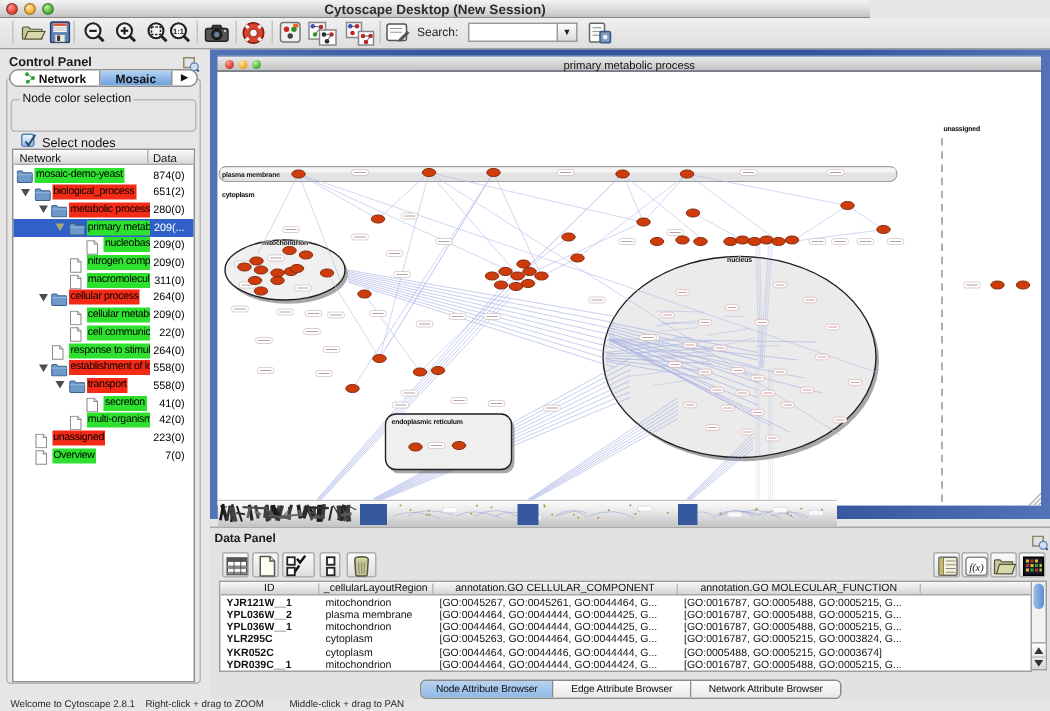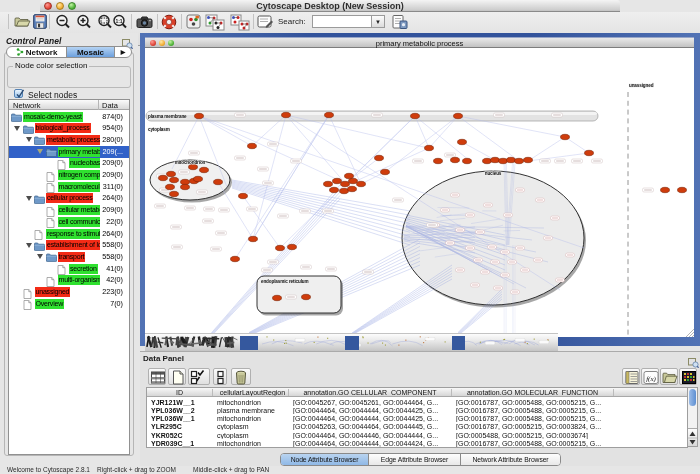--- a/index.html
+++ b/index.html
@@ -4,42 +4,42 @@
 <style>
   * { margin:0; padding:0; box-sizing:border-box; }
   html,body { width:700px; height:474px; overflow:hidden; }
   .app { position:relative; width:700px; height:474px; background:#e6e6e6;
          font-family:"Liberation Sans", sans-serif; color:#111; }
   .abs { position:absolute; }
 
   
   .titlebar { left:0; top:0; width:580px; height:12px;
     background:linear-gradient(#f4f4f4,#cfcfcf 85%,#c2c2c2);
-    border-bottom:1px solid #8a8a8a; border-radius:3px 3px 0 0;margin-left:40px; }
+    border-bottom:1px solid #8a8a8a; border-radius:3px 3px 0 0; }
   .tl { position:absolute; top:2px; width:8px; height:8px; border-radius:50%; }
   .tl.red    { left:4px;  background:radial-gradient(circle at 35% 30%, #ff9d96, #e8493c 60%, #b33126); border:0.5px solid #a03328;}
   .tl.yellow { left:16px; background:radial-gradient(circle at 35% 30%, #ffe9a8, #f6b43c 60%, #c8881d); border:0.5px solid #ad7f21;}
   .tl.green  { left:28px; background:radial-gradient(circle at 35% 30%, #c4f2a6, #57b93e 60%, #2f8f24); border:0.5px solid #3d862d;}
   .win-title { position:absolute; left:0; right:0; top:0.5px; text-align:center;
     font-size:9px; font-weight:bold; color:#2d2d2d; }
 
   
-  .toolbar { left:0; top:12px; width:700px; height:34px;
+  .toolbar { left:0; top:12px; width:700px; height:21px;
     background:linear-gradient(#efefef,#dedede); border-bottom:1px solid #9f9f9f; }
   .tb-icon { position:absolute; top:2px; width:17px; height:17px; }
   .tb-sep { position:absolute; top:2px; width:1px; height:15px; background:#c3c3c3; }
   .search-label { position:absolute; top:5px; font-size:8px; color:#222; }
   .search-box { position:absolute; top:3px; height:13px; background:#fff;
      border:1px solid #9b9b9b; }
   .search-dd { position:absolute; top:3px; width:13px; height:13px; background:linear-gradient(#fdfdfd,#dcdcdc);
      border:1px solid #9b9b9b; border-left:none; font-size:6px; text-align:center; line-height:13px; color:#222;}
 
   
   .cpanel { left:0; top:33px; width:138px; height:433px; background:#e6e6e6; }
-  .cp-title { position:absolute; left:6px; top:3px; font-size:8.5px; font-weight:bold; color:#1a1a1a;font-style:italic; }
+  .cp-title { position:absolute; left:6px; top:3px; font-size:8.5px; font-weight:bold; color:#1a1a1a; }
   .float-icon { position:absolute; width:11px; height:10px; }
   .cp-pane { position:absolute; left:4px; top:19px; width:130px; height:404px;
      border:1px solid #b6b6b6; border-radius:3px; }
   .cp-tabs { position:absolute; left:6px; top:13px; width:126px; height:12px;
      background:#fff; border:1px solid #8f8f8f; border-radius:6px; display:flex; overflow:hidden;}
   .cp-tab { font-size:8px; font-weight:bold; color:#111; text-align:center; line-height:11px; }
   .cp-tab.network { width:59px; }
   .cp-tab.mosaic { width:49px; background:linear-gradient(#b4d3f4,#6da0dd); border-left:1px solid #8f8f8f; border-right:1px solid #8f8f8f;}
   .cp-tab.more { flex:1; font-size:6px; }
   .groupbox { position:absolute; left:7px; top:33px; width:124px; height:22px;
@@ -291,21 +291,21 @@
           </div>
           <div class="tree-row" style="top:11.7px">
             <span class="tri" style="left:5px"></span>
             <span style="position:absolute;left:13.5px;top:1px">
               <svg class="nicon" width="11" height="9" viewBox="0 0 11 9">
                 <path d="M0.5 8 L0.5 1.8 Q0.5 1 1.3 1 L3.6 1 L4.6 2.2 L9.7 2.2 Q10.5 2.2 10.5 3 L10.5 8 Q10.5 8.6 9.7 8.6 L1.3 8.6 Q0.5 8.6 0.5 8 Z" fill="#6f99c8" stroke="#3a618c" stroke-width="0.7"></path>
                 <path d="M0.5 3.4 L10.5 3.4" stroke="#8fb3d8" stroke-width="0.8"></path>
               </svg>
             </span>
             <span class="tlabel red" style="left:25.5px; max-width:65.5px">biological_process</span>
-            <span class="tvalue">954(0)</span>
+            <span class="tvalue">651(2)</span>
           </div>
           <div class="tree-row" style="top:23.4px">
             <span class="tri" style="left:16.5px"></span>
             <span style="position:absolute;left:25px;top:1px">
               <svg class="nicon" width="11" height="9" viewBox="0 0 11 9">
                 <path d="M0.5 8 L0.5 1.8 Q0.5 1 1.3 1 L3.6 1 L4.6 2.2 L9.7 2.2 Q10.5 2.2 10.5 3 L10.5 8 Q10.5 8.6 9.7 8.6 L1.3 8.6 Q0.5 8.6 0.5 8 Z" fill="#6f99c8" stroke="#3a618c" stroke-width="0.7"></path>
                 <path d="M0.5 3.4 L10.5 3.4" stroke="#8fb3d8" stroke-width="0.8"></path>
               </svg>
             </span>
             <span class="tlabel red" style="left:37px; max-width:54px">metabolic process</span>

